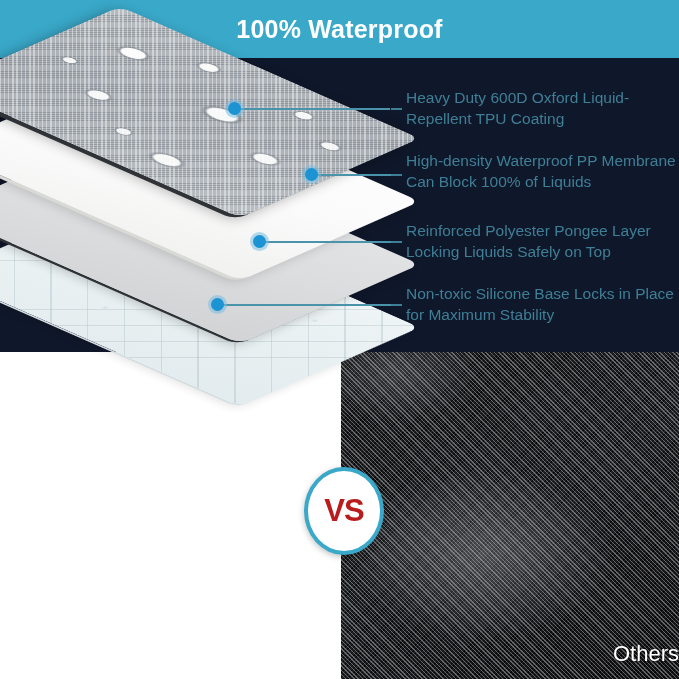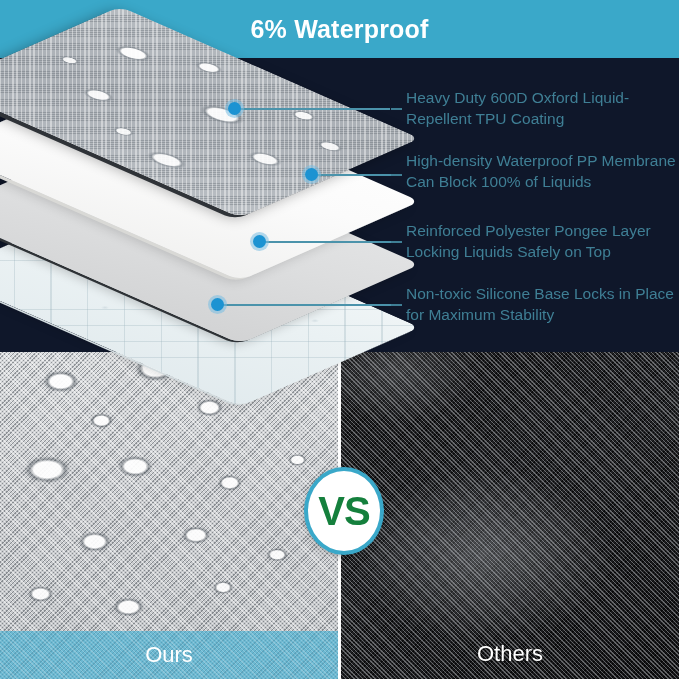--- a/index.html
+++ b/index.html
@@ -223,21 +223,21 @@
       radial-gradient(ellipse 180px 120px at 42% 62%, rgba(190,195,200,.30), rgba(0,0,0,0) 72%),
       radial-gradient(ellipse 120px 70px at 16% 6%, rgba(190,195,200,.22), rgba(0,0,0,0) 72%),
       repeating-linear-gradient(45deg, rgba(225,228,232,.38) 0 1px, rgba(0,0,0,0) 1px 3px),
       repeating-linear-gradient(-45deg, rgba(0,0,0,.7) 0 1px, rgba(0,0,0,0) 1px 3px),
       linear-gradient(150deg, #1a1a1c 0%, #232427 45%, #141416 100%);
   }
   #others-label {
     position: absolute;
     left: 0; bottom: 12px;
     width: 338px;
-    text-align: center;
+    text-align: right;
     color: #ffffff;
     font-size: 22px;
     font-family: "Liberation Sans", sans-serif;
     text-shadow: 0 1px 3px rgba(0,0,0,.8);
   }
 
   
   #vs-badge {
     position: absolute;
     left: 304px;
@@ -247,32 +247,32 @@
     border-radius: 50%;
     background: #ffffff;
     border: 4px solid #3aa8c9;
     display: flex;
     align-items: center;
     justify-content: center;
     z-index: 70;
     box-shadow: 0 2px 6px rgba(0,0,0,.25);
   }
   #vs-label {
-    color: #15803d;
-    font-size: 40px;
+    color: #b91c1c;
+    font-size: 31px;
     font-weight: bold;
     letter-spacing: -1px;
     font-family: "Liberation Sans", sans-serif;
   }
 </style>
 </head>
 <body>
 
 <div id="header-banner">
-  <span id="header-title">6% Waterproof</span>
+  <span id="header-title">100% Waterproof</span>
 </div>
 
 <div id="layer-section">
 
   <div class="layer" id="layer-oxford"></div>
   <div class="layer" id="layer-membrane"></div>
   <div class="layer" id="layer-pongee"></div>
   <div class="layer" id="layer-silicone"></div>
 
   <div class="callout-dot" id="dot-1"></div>
@@ -290,25 +290,20 @@
   <div class="annotation-dash" id="dash-4"></div>
 
   <div class="annotation" id="annotation-1">Heavy Duty 600D Oxford Liquid-Repellent TPU Coating</div>
   <div class="annotation" id="annotation-2">High-density Waterproof PP Membrane Can Block 100% of Liquids</div>
   <div class="annotation" id="annotation-3">Reinforced Polyester Pongee Layer Locking Liquids Safely on Top</div>
   <div class="annotation" id="annotation-4">Non-toxic Silicone Base Locks in Place for Maximum Stability</div>
 </div>
 
 <div id="comparison-section">
 
-  <div id="panel-ours">
-    <div id="ours-band">
-      <span id="ours-label">Ours</span>
-    </div>
-  </div>
 
   <div id="panel-others">
     <div id="others-label">Others</div>
   </div>
 
 </div>
 
 <div id="vs-badge">
   <span id="vs-label">VS</span>
 </div>

